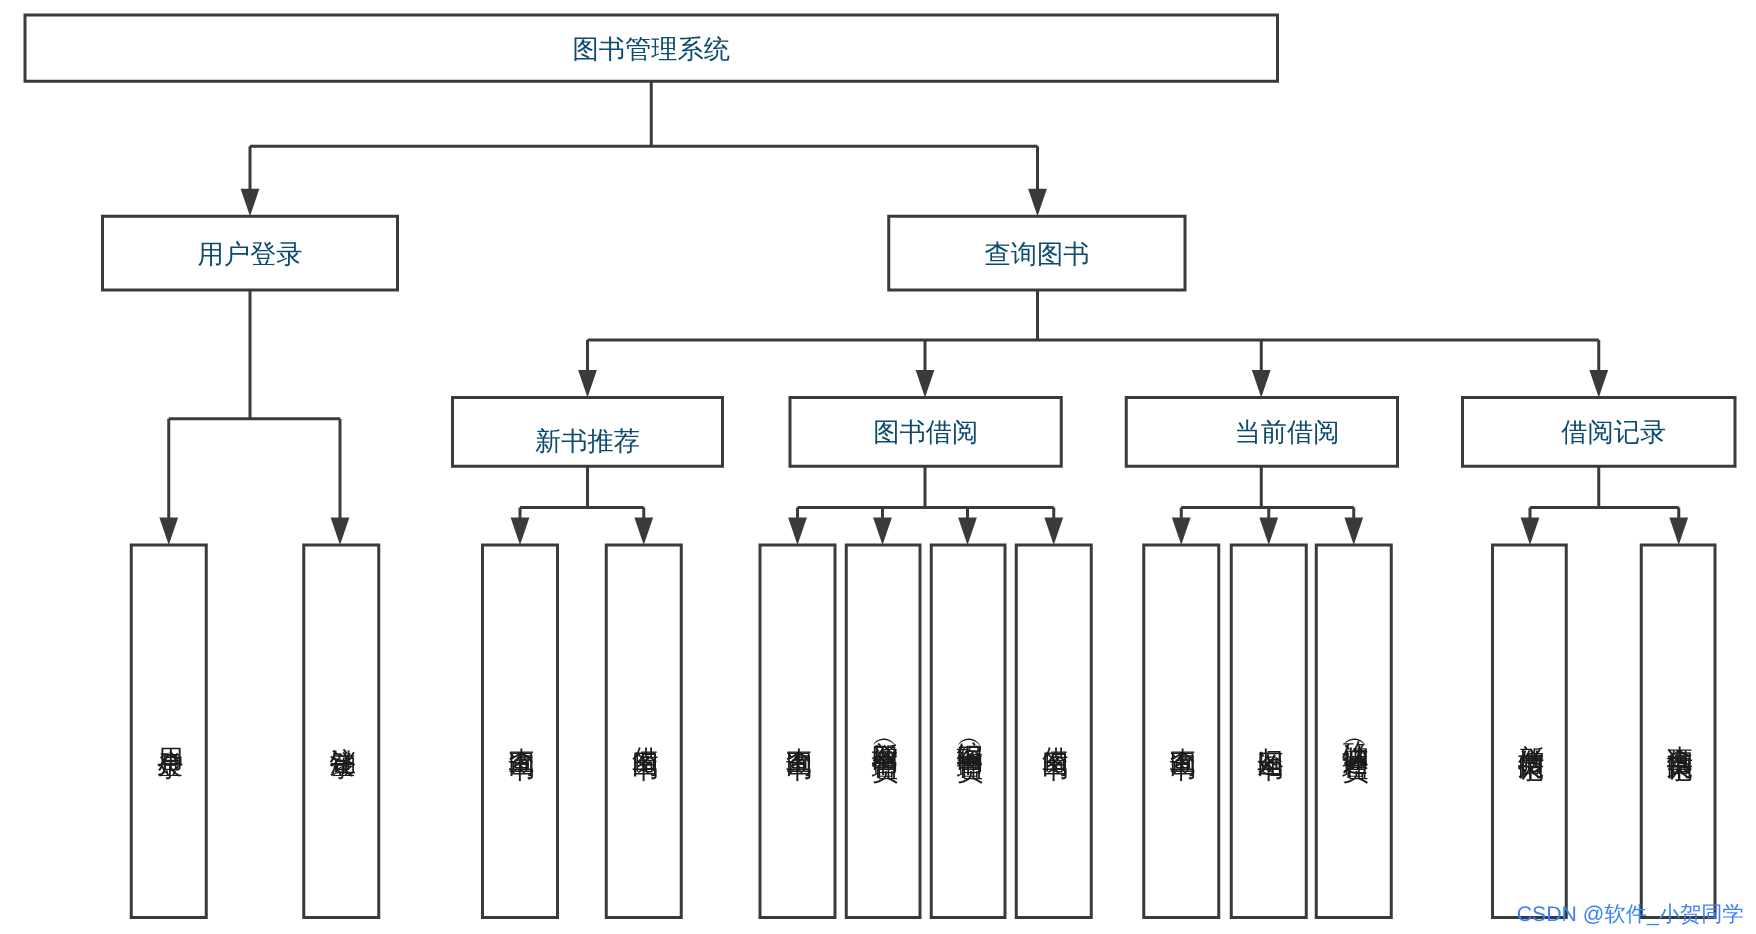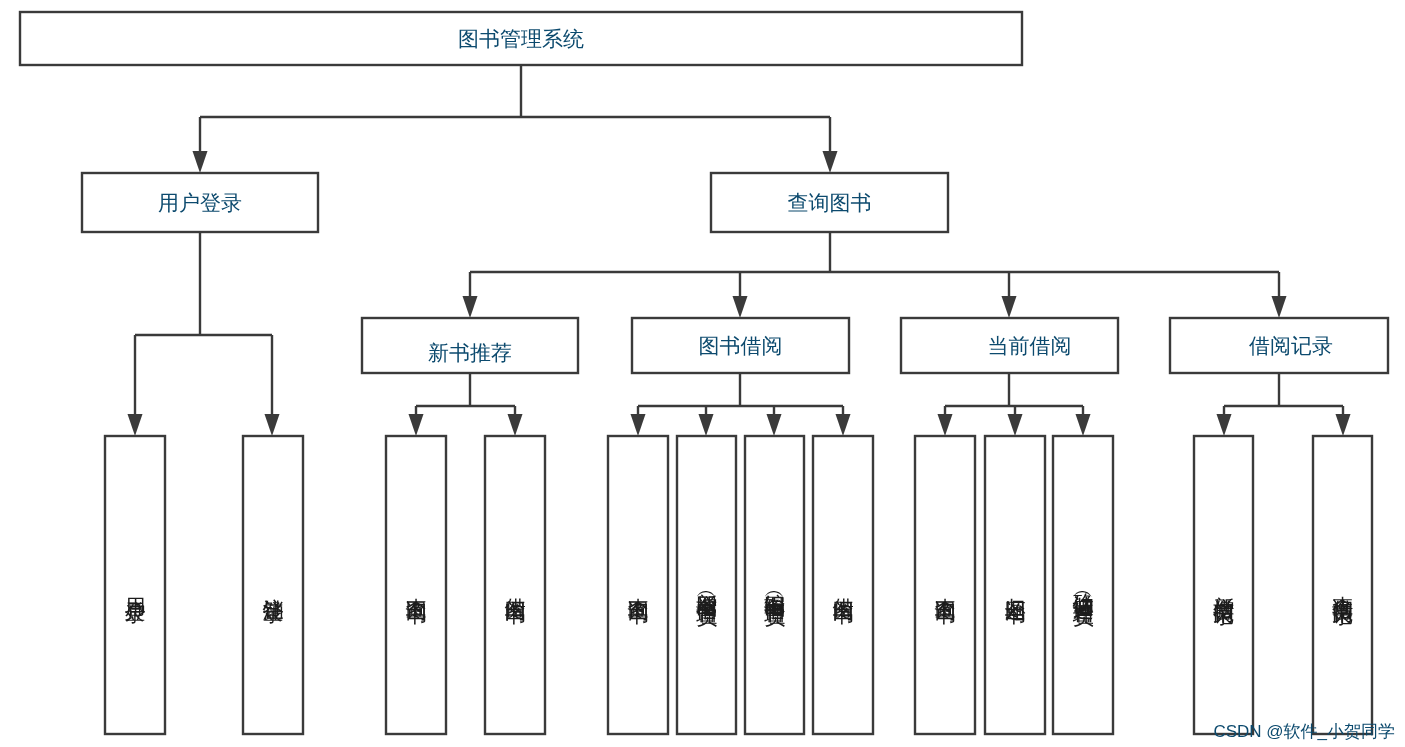--- a/index.html
+++ b/index.html
@@ -60,21 +60,21 @@
     color: #0c4a6e;
     white-space: nowrap;
     pointer-events: none;
     font-family: "Liberation Sans", "DejaVu Sans", sans-serif;
   }
   #watermark {
     position: absolute;
     right: 10px;
     bottom: 4px;
     font-size: 17px;
-    color: #0c4a6e;
+    color: #3b82f6;
     font-family: "Liberation Sans", "DejaVu Sans", sans-serif;
     white-space: nowrap;
     pointer-events: none;
   }
 </style>
 </head>
 <body>
 
 <div id="diagram-root">
   <svg id="diagram-svg" width="1405" height="747" viewBox="0 0 1405 747" xmlns="http://www.w3.org/2000/svg">

